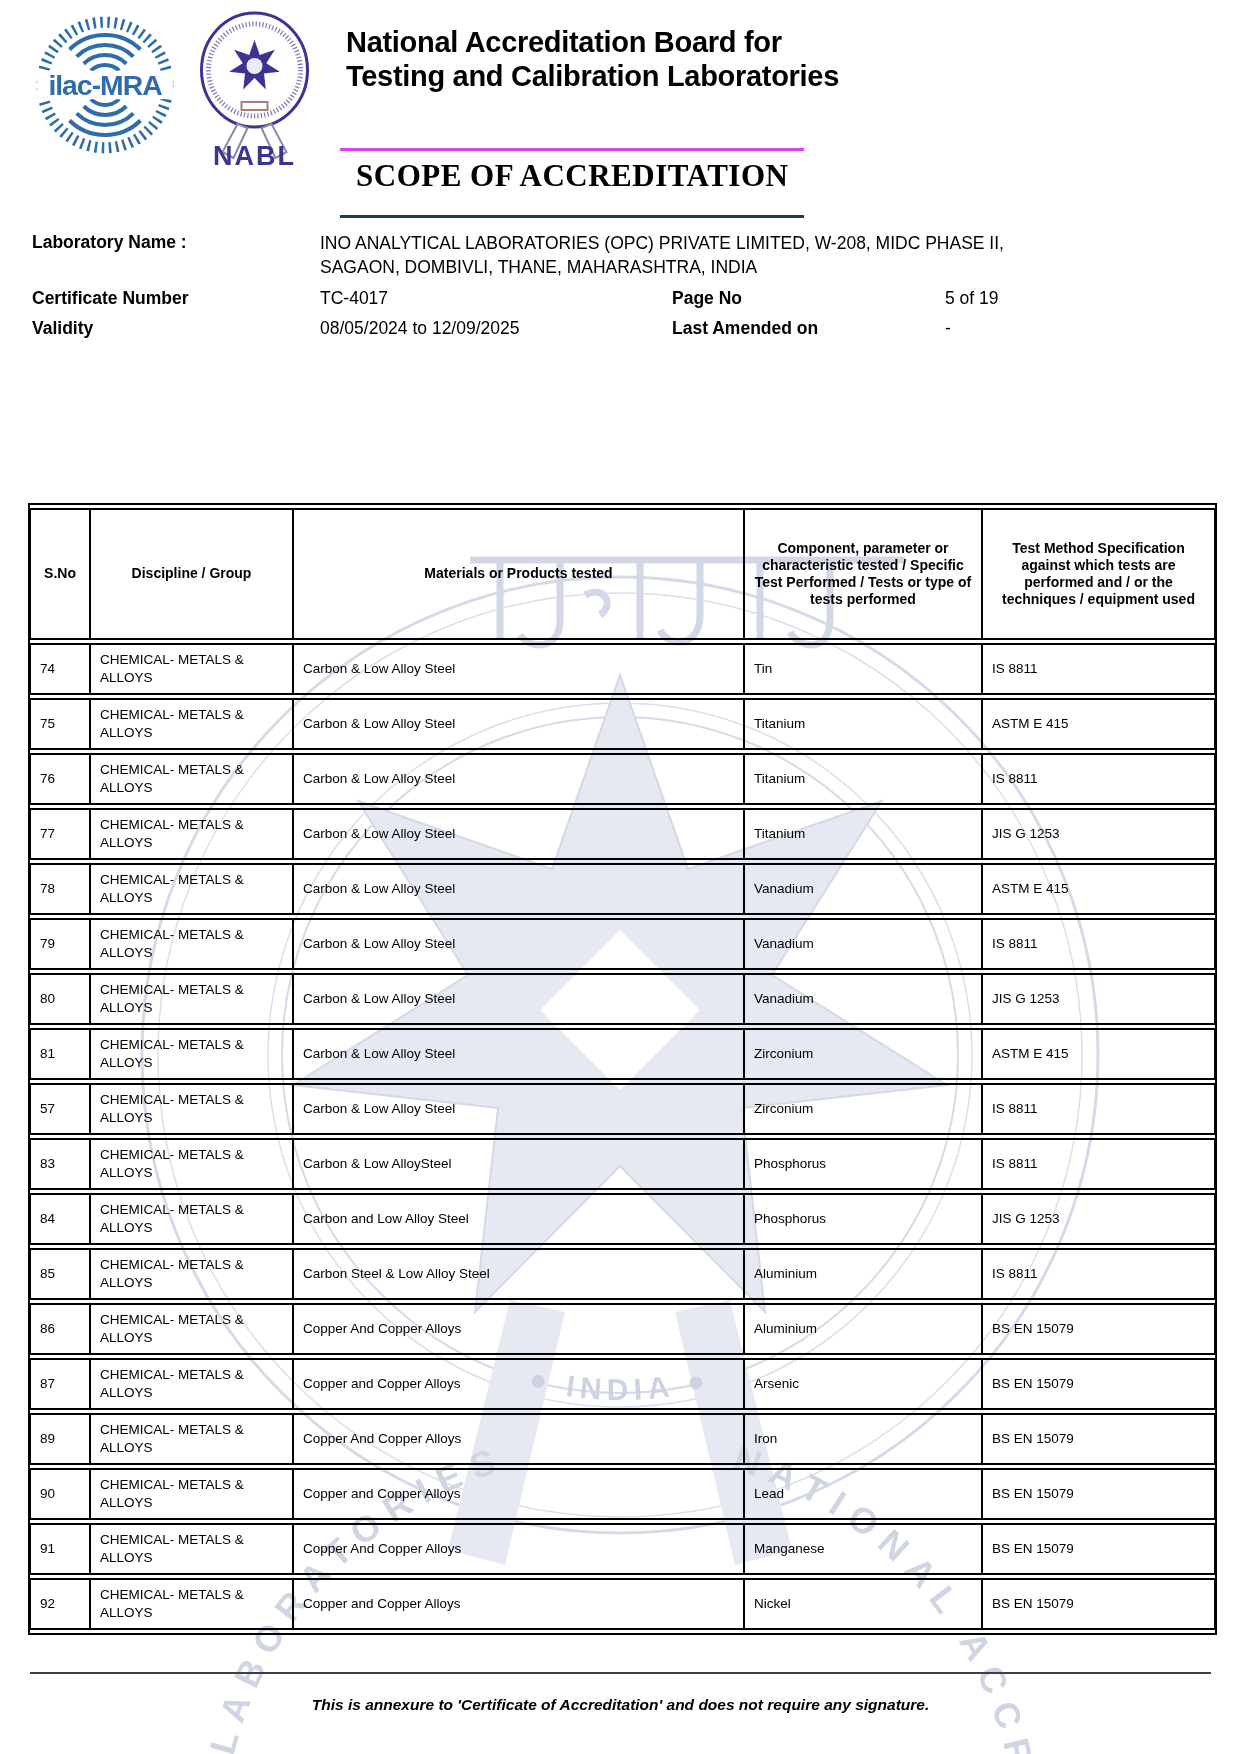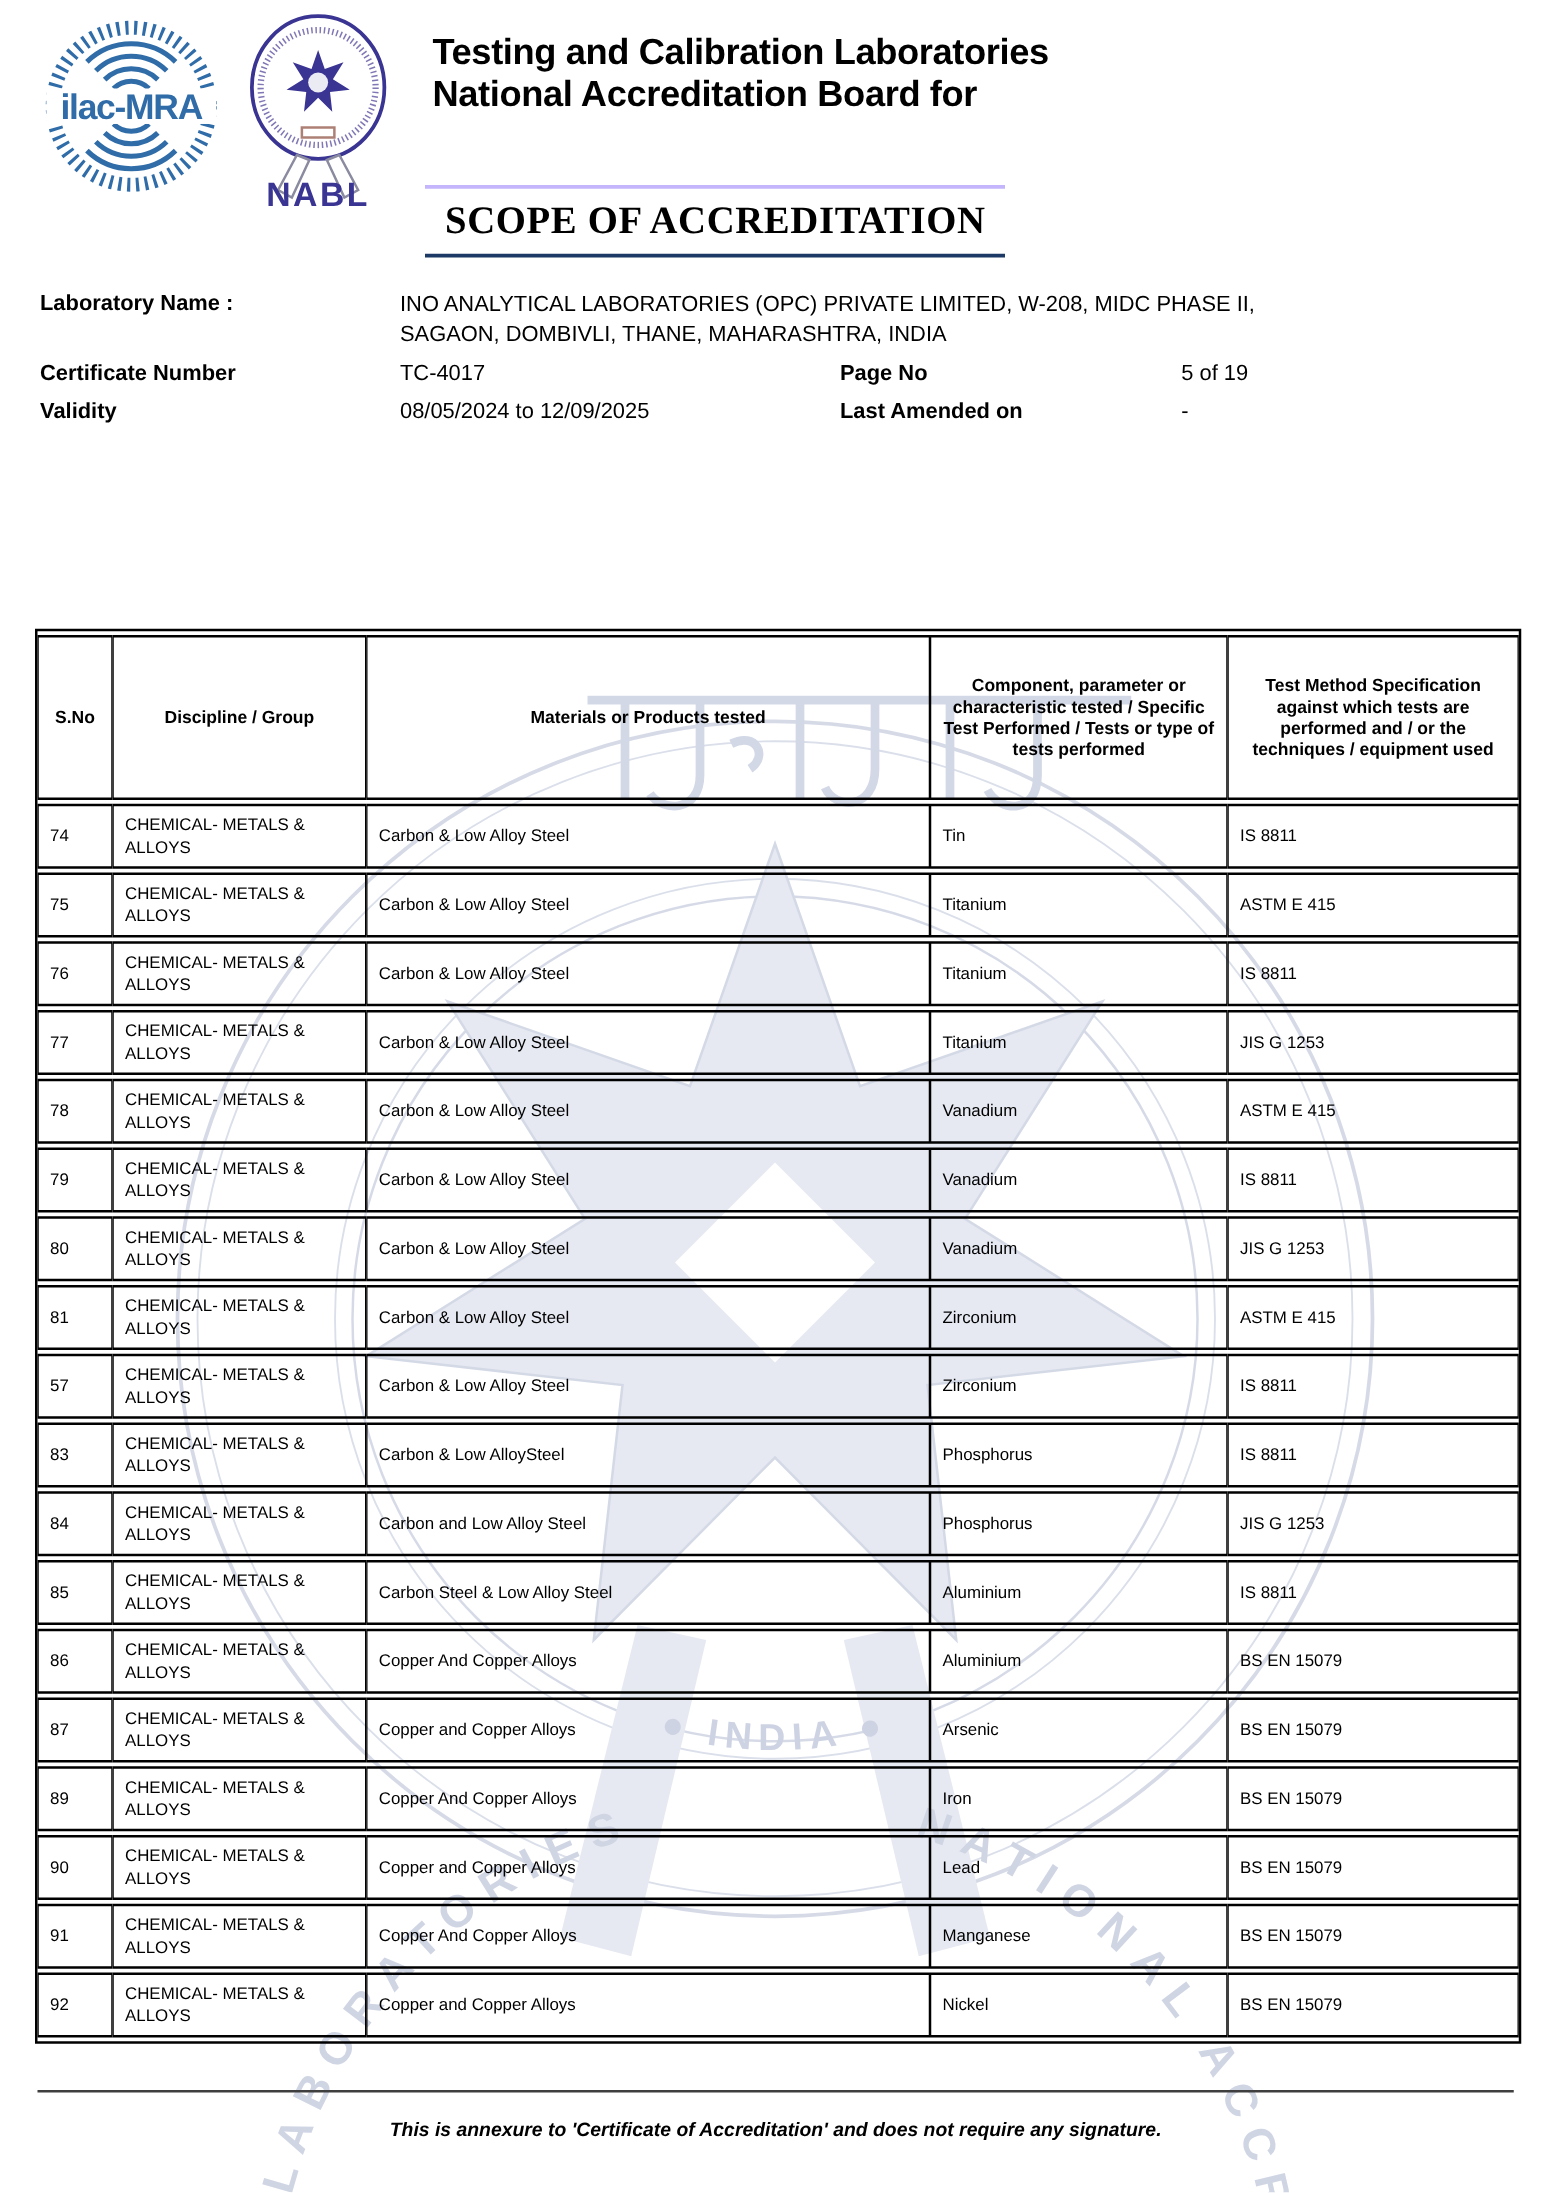--- a/index.html
+++ b/index.html
@@ -9,22 +9,22 @@
   
   #watermark { position:absolute; top:0; left:0; z-index:0; pointer-events:none; }
 
   
   .header { position:absolute; top:10px; left:32px; display:flex; align-items:flex-start; z-index:2; }
   .logo-ilac { width:146px; height:152px; }
   .logo-nabl { width:118px; height:158px; margin-left:18px; }
   .title-block { margin-left:32px; padding-top:16px; font-weight:bold; font-size:29px; line-height:1.17; letter-spacing:-0.3px; }
 
   .scope-block { position:absolute; top:148px; left:340px; z-index:2;
-    border-top:3px solid #c4b5fd; border-bottom:3px solid #1d3965;
-    padding:7px 16px 9px 16px; }
+    border-top:3px solid #d946ef; border-bottom:3px solid #1d3965;
+    padding:7px 16px 21px 16px; }
   .scope-title { font-family:"Liberation Serif",serif; font-weight:bold; font-size:31px; letter-spacing:0.5px; white-space:nowrap; }
 
   
   .info { position:absolute; top:232px; left:32px; width:1180px; z-index:2; font-size:17.5px; }
   .info-row { display:grid; grid-template-columns:288px 352px 273px 1fr; align-items:start; margin-bottom:9px; }
   .info-label { font-weight:bold; }
   .info-value { }
   .lab-name-value { grid-column:2 / 5; max-width:700px; line-height:1.35; }
 
   
@@ -107,22 +107,22 @@
       <circle cx="57" cy="60" r="46" fill="none" stroke="#6a5fa8" stroke-width="5" stroke-dasharray="1.2 2.2" opacity="0.85"></circle>
       <polygon fill="#3a3493" transform="translate(57,56)" points="0,-26 5.3,-10.9 20.3,-16.2 11.8,-2.7 25.3,5.8 9.5,7.6 11.3,23.4 0,12.1 -11.3,23.4 -9.5,7.6 -25.3,5.8 -11.8,-2.7 -20.3,-16.2 -5.3,-10.9"></polygon>
       <circle cx="57" cy="56" r="8" fill="#ffffff" opacity="0.9"></circle>
       <rect x="44" y="92" width="26" height="8" fill="none" stroke="#8a4a3a" stroke-width="2" opacity="0.7"></rect>
       <path d="M40,114 L50,118 L36,148 L25,142 Z" fill="#ffffff" stroke="#8a8aa0" stroke-width="2"></path>
       <path d="M74,114 L64,118 L78,148 L89,142 Z" fill="#ffffff" stroke="#8a8aa0" stroke-width="2"></path>
       <text x="57" y="155" text-anchor="middle" font-family="Liberation Sans, sans-serif" font-size="27" font-weight="bold" letter-spacing="2" fill="#3a3493">NABL</text>
     </svg>
 
     <div class="title-block">
+      <div>National Accreditation Board for</div>
       <div>Testing and Calibration Laboratories</div>
-      <div>National Accreditation Board for</div>
     </div>
   </div>
 
   <div class="scope-block">
     <div class="scope-title">SCOPE OF ACCREDITATION</div>
   </div>
 
   <div class="info">
     <div class="info-row">
       <div class="info-label">Laboratory Name :</div>

